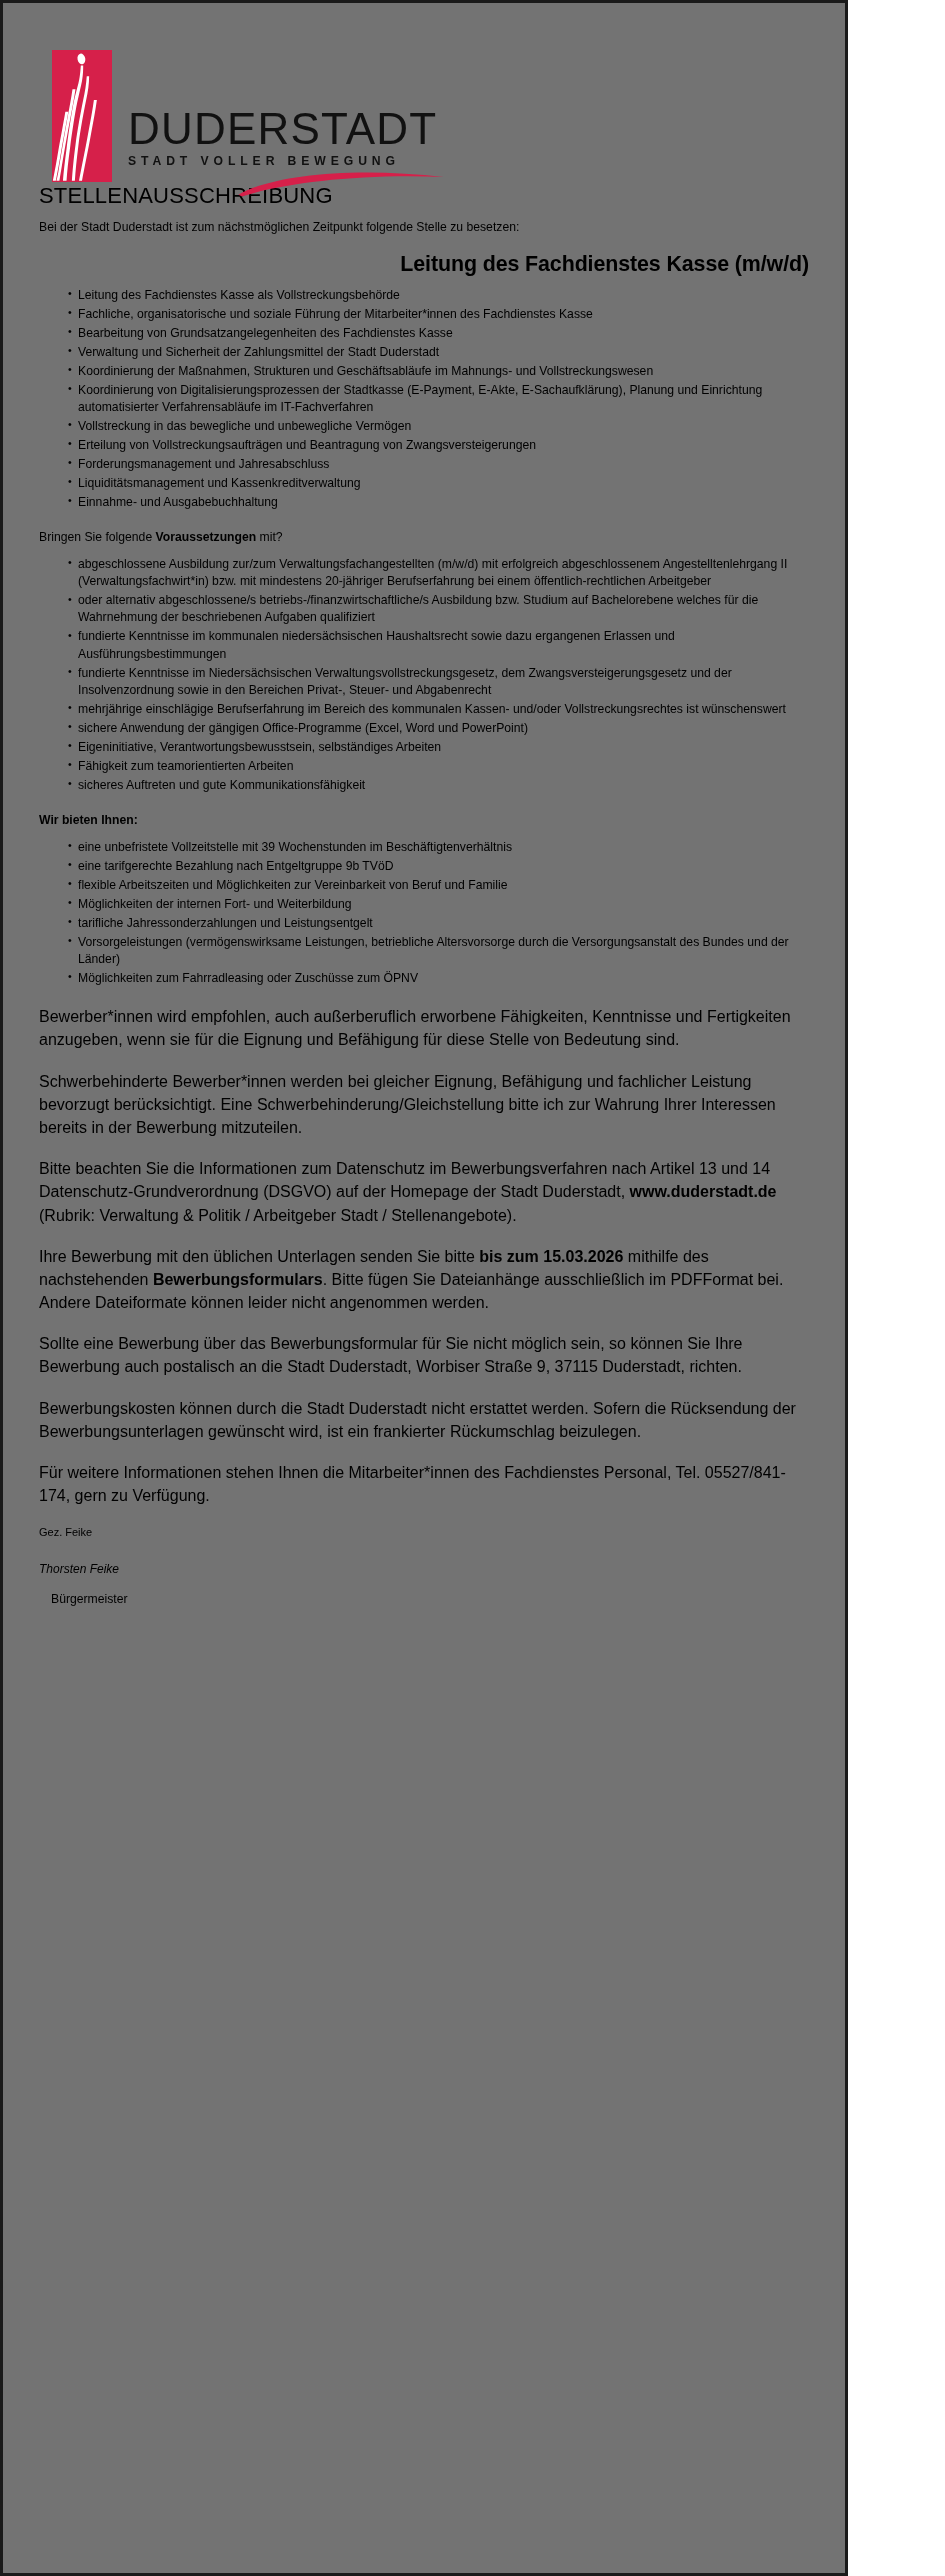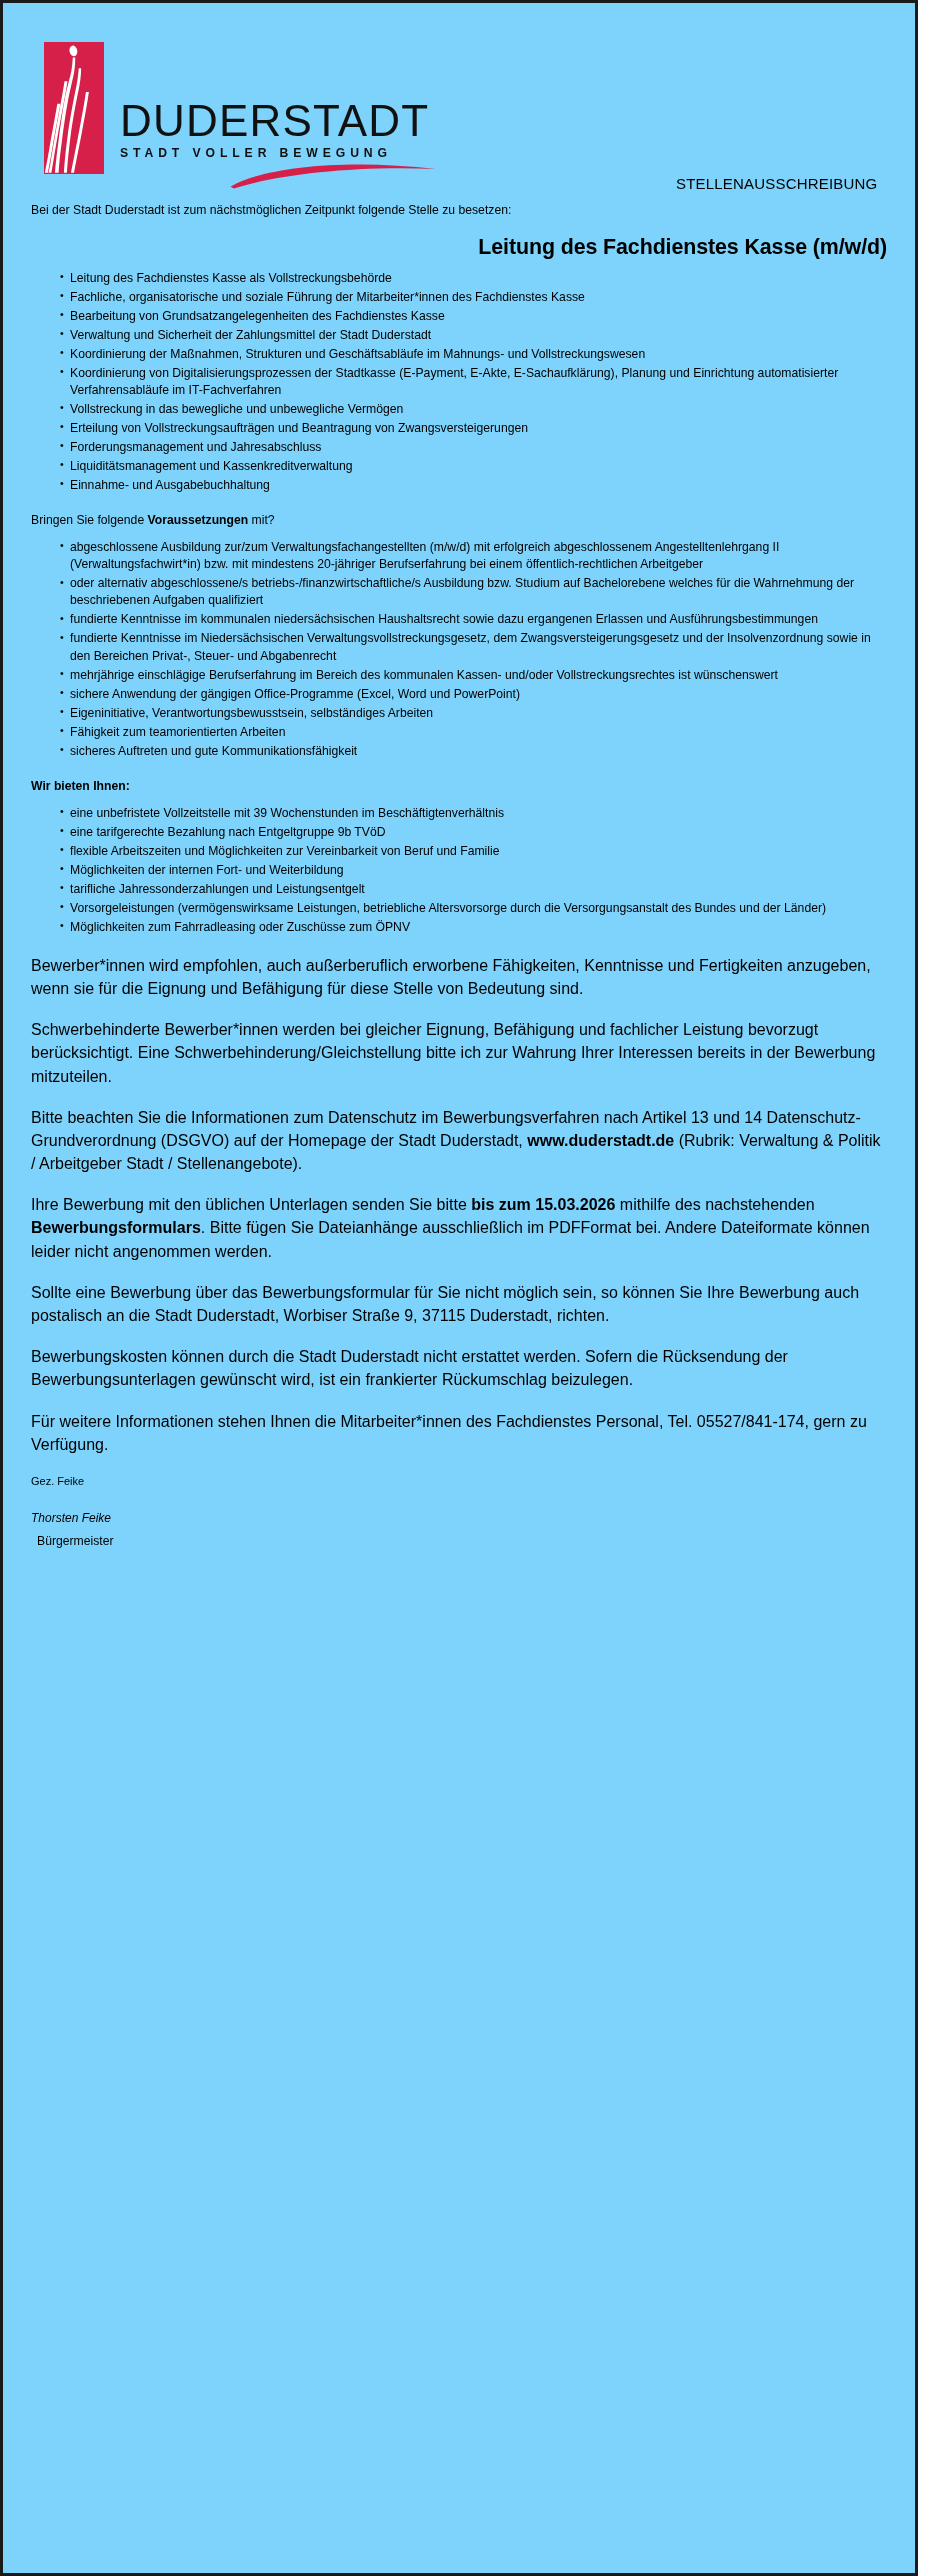--- a/index.html
+++ b/index.html
@@ -7,26 +7,26 @@
     margin: 0;
     padding: 0;
     background: #ffffff;
   }
   body {
     font-family: "Liberation Sans", sans-serif;
     color: #000000;
   }
   .page {
     position: relative;
-    width: 918px;
+    width: 848px;
     min-height: 2576px;
     box-sizing: border-box;
-    background: #7dd3fc;
+    background: #737373;
     border: 3px solid #1a1a1a;
-    padding: 8px;
+    padding: 16px;
     overflow: hidden;
   }
   .inner {
     padding: 13px 20px 24px 20px;
   }
 
   
   .logo-block {
     position: relative;
     height: 150px;
@@ -67,22 +67,21 @@
   .logo-swoosh {
     position: absolute;
     left: 197px;
     top: 138px;
     width: 214px;
     height: 27px;
   }
 
   
   .doc-kicker {
-    text-align: right;
-    font-size: 15px;
+    font-size: 22px;
     letter-spacing: 0.2px;
     margin: 1.2px 9.5px 3.6px 0;
     white-space: nowrap;
   }
   .lead {
     font-size: 12.2px;
     margin: 9.5px 0 0 0;
     line-height: 1.42;
   }
   .job-title {
@@ -134,21 +133,21 @@
   }
   .sign-name {
     font-size: 12px;
     line-height: 1.45;
     margin: 20px 0 0 0;
     font-style: italic;
   }
   .sign-role {
     font-size: 12.2px;
     line-height: 1.45;
-    margin: 6px;
+    margin: 12px;
   }
   .spacer-bottom { height: 24px; }
 </style>
 </head>
 <body>
 
 <div class="page">
   <div class="inner">
 
     <div class="logo-block">

